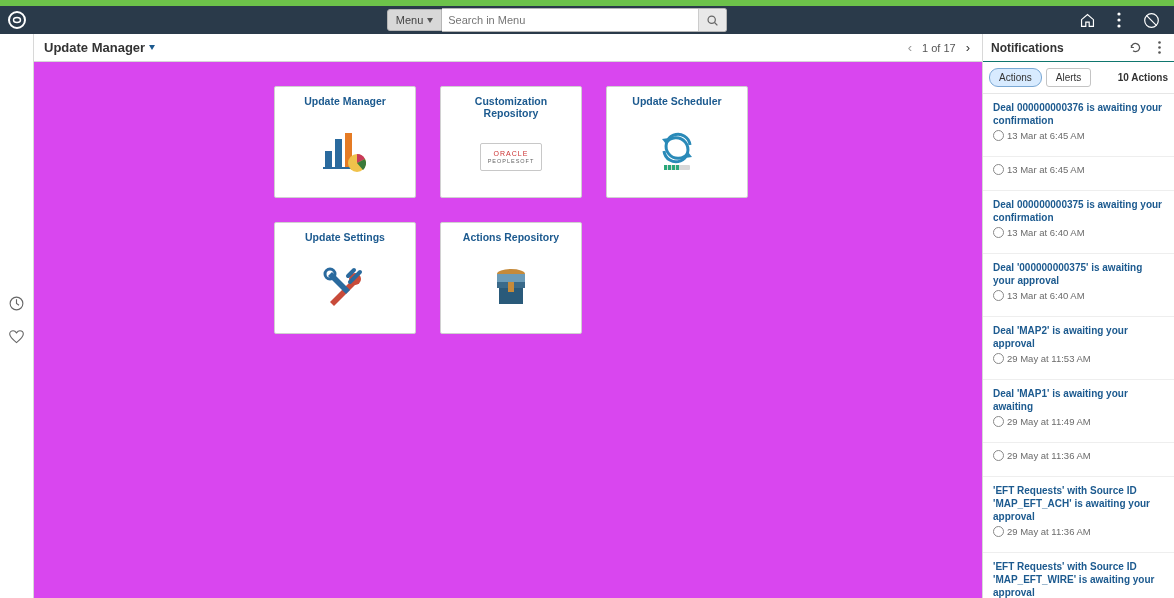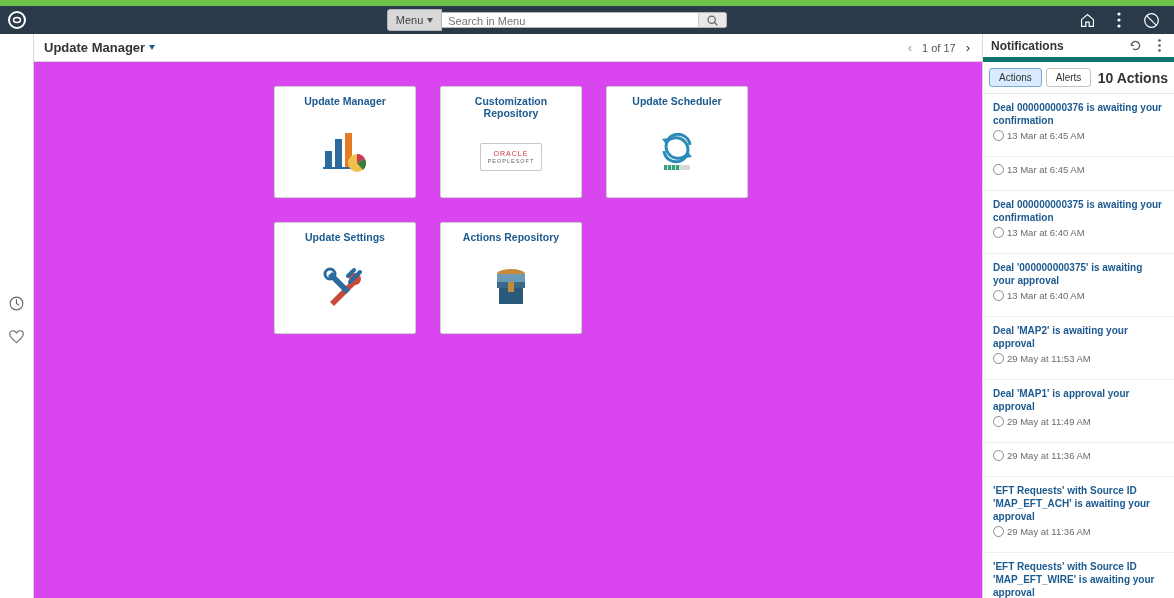--- a/index.html
+++ b/index.html
@@ -3,21 +3,21 @@
 <meta charset="utf-8">
 <style>
 * { box-sizing: border-box; margin: 0; padding: 0; }
 body { font-family: Arial, Helvetica, sans-serif; font-size: 12px; background: #f0f0f0; width: 1174px; height: 598px; overflow: hidden; position: relative; }
 
 .top-green { height: 6px; background: #6cc24a; width: 100%; }
 .top-bar { height: 28px; background: #2a3a4a; display: flex; align-items: center; padding: 0 8px; color: #fff; }
 .oracle-logo { width: 18px; height: 18px; border-radius: 50%; border: 2px solid #fff; margin-right: 10px; display:flex; align-items:center; justify-content:center; }
 .search-area { display: flex; align-items: center; margin: 0 auto; }
 .menu-btn { background: #d8d8d8; border: 1px solid #b5b5b5; border-radius: 3px 0 0 3px; height: 22px; padding: 0 8px; font-size: 11px; color: #444; cursor: pointer; display:flex; align-items:center; gap:4px;}
-.search-input-wrap { display:flex; align-items:flex-end; background:#fff; border-radius:0 3px 3px 0; height:16px; width:285px; border:1px solid #b5b5b5; border-left:none;}
+.search-input-wrap { display:flex; align-items:center; background:#fff; border-radius:0 3px 3px 0; height:24px; width:285px; border:1px solid #b5b5b5; border-left:none;}
 .search-input { flex:1; border:none; outline:none; font-size:11px; padding:0 6px; color:#444; }
 .search-icon-btn { width:28px; height:100%; background:#e8e8e8; border:none; border-left:1px solid #ccc; border-radius:0 3px 3px 0; cursor:pointer; display:flex; align-items:center; justify-content:center; }
 .top-right { margin-left:auto; display:flex; align-items:center; gap:14px; margin-right:6px;}
 .top-icon { width:18px; height:18px; display:flex; align-items:center; justify-content:center; cursor:pointer; }
 
 .main-wrap { display:flex; height:calc(100% - 34px); }
 .left-rail { width:34px; background:#fff; border-right:1px solid #d8d8d8; display:flex; flex-direction:column; align-items:center; padding-top:260px; gap:16px; }
 .rail-icon { width:18px; height:18px; display:flex; align-items:center; justify-content:center; color:#666; cursor:pointer;}
 
 .center { flex:1; display:flex; flex-direction:column; background:#d946ef; overflow:hidden; }
@@ -25,28 +25,28 @@
 .page-title { font-size:13px; font-weight:bold; color:#333; display:flex; align-items:center; gap:4px; cursor:pointer;}
 .pager { margin-left:auto; display:flex; align-items:center; gap:8px; color:#555; font-size:11px; }
 .pager-arrow { color:#999; cursor:pointer; font-size:13px; padding:0 2px;}
 
 .tiles { padding:24px 0 0 240px; display:grid; grid-template-columns: repeat(3, 142px); grid-template-rows: repeat(2, 112px); gap:24px 24px; }
 .tile { background:#fff; border:1px solid #d0d0d0; border-radius:2px; display:flex; flex-direction:column; align-items:center; padding:8px; cursor:pointer; }
 .tile-title { font-size:10.5px; color:#1c5a8f; font-weight:bold; text-align:center; margin-bottom:6px; }
 .tile-icon { flex:1; display:flex; align-items:center; justify-content:center; }
 
 .notif { width:192px; background:#fff; border-left:1px solid #d8d8d8; display:flex; flex-direction:column; }
-.notif-header { height:28px; display:flex; align-items:center; padding:0 8px; border-bottom:5px solid #0f766e; }
+.notif-header { height:28px; display:flex; align-items:center; padding:0 8px; border-bottom:1px solid #0f766e; }
 .notif-title { font-size:12px; font-weight:bold; color:#333; }
 .notif-header-icons { margin-left:auto; display:flex; gap:10px; }
 .mini-icon { width:14px; height:14px; display:flex; align-items:center; justify-content:center; cursor:pointer; color:#555;}
 .tabs-row { display:flex; align-items:center; padding:6px 6px; gap:4px; border-bottom:1px solid #e6e6e6;}
 .tab { border:1px solid #c4c4c4; border-radius:3px; font-size:10px; padding:3px 9px; cursor:pointer; background:#fff; color:#333;}
-.tab.active { background:#d8ebff; border-color:#7aa8d4; }
-.actions-count { margin-left:auto; font-size:14px; font-weight:bold; color:#333; }
+.tab.active { background:#d8ebff; border-color:#7aa8d4;border-radius:9px; }
+.actions-count { margin-left:auto; font-size:10px; font-weight:bold; color:#333; }
 .notif-list { flex:1; overflow-y:auto; }
 .notif-item { padding:7px 10px 15px 10px; border-bottom:1px solid #eee; cursor:pointer;}
 .notif-item-title { font-size:10px; color:#1c5a8f; font-weight:bold; line-height:1.3; margin-bottom:3px;}
 .notif-item-time { font-size:9.5px; color:#6b6b6b; display:flex; align-items:center; gap:3px;}
 .notif-item-time::before { content:''; width:9px; height:9px; border:1px solid #888; border-radius:50%; display:inline-block;}
 
 
 .sv { display:block; }
 .tri { display:inline-block; width:0; height:0; border-left:3.5px solid transparent; border-right:3.5px solid transparent; border-top:5px solid #1c5a8f;}
 .tri-gray { border-top-color:#555; }
@@ -242,21 +242,21 @@
         </div>
         <div class="notif-item">
           <div class="notif-item-title">Deal '000000000375' is awaiting your approval</div>
           <div class="notif-item-time">13 Mar at 6:40 AM</div>
         </div>
         <div class="notif-item">
           <div class="notif-item-title">Deal 'MAP2' is awaiting your approval</div>
           <div class="notif-item-time">29 May at 11:53 AM</div>
         </div>
         <div class="notif-item">
-          <div class="notif-item-title">Deal 'MAP1' is approval your approval</div>
+          <div class="notif-item-title">Deal 'MAP1' is awaiting your awaiting</div>
           <div class="notif-item-time">29 May at 11:49 AM</div>
         </div>
         <div class="notif-item">
           <div class="notif-item-time">29 May at 11:36 AM</div>
         </div>
         <div class="notif-item">
           <div class="notif-item-title">'EFT Requests' with Source ID 'MAP_EFT_ACH' is awaiting your approval</div>
           <div class="notif-item-time">29 May at 11:36 AM</div>
         </div>
         <div class="notif-item">

